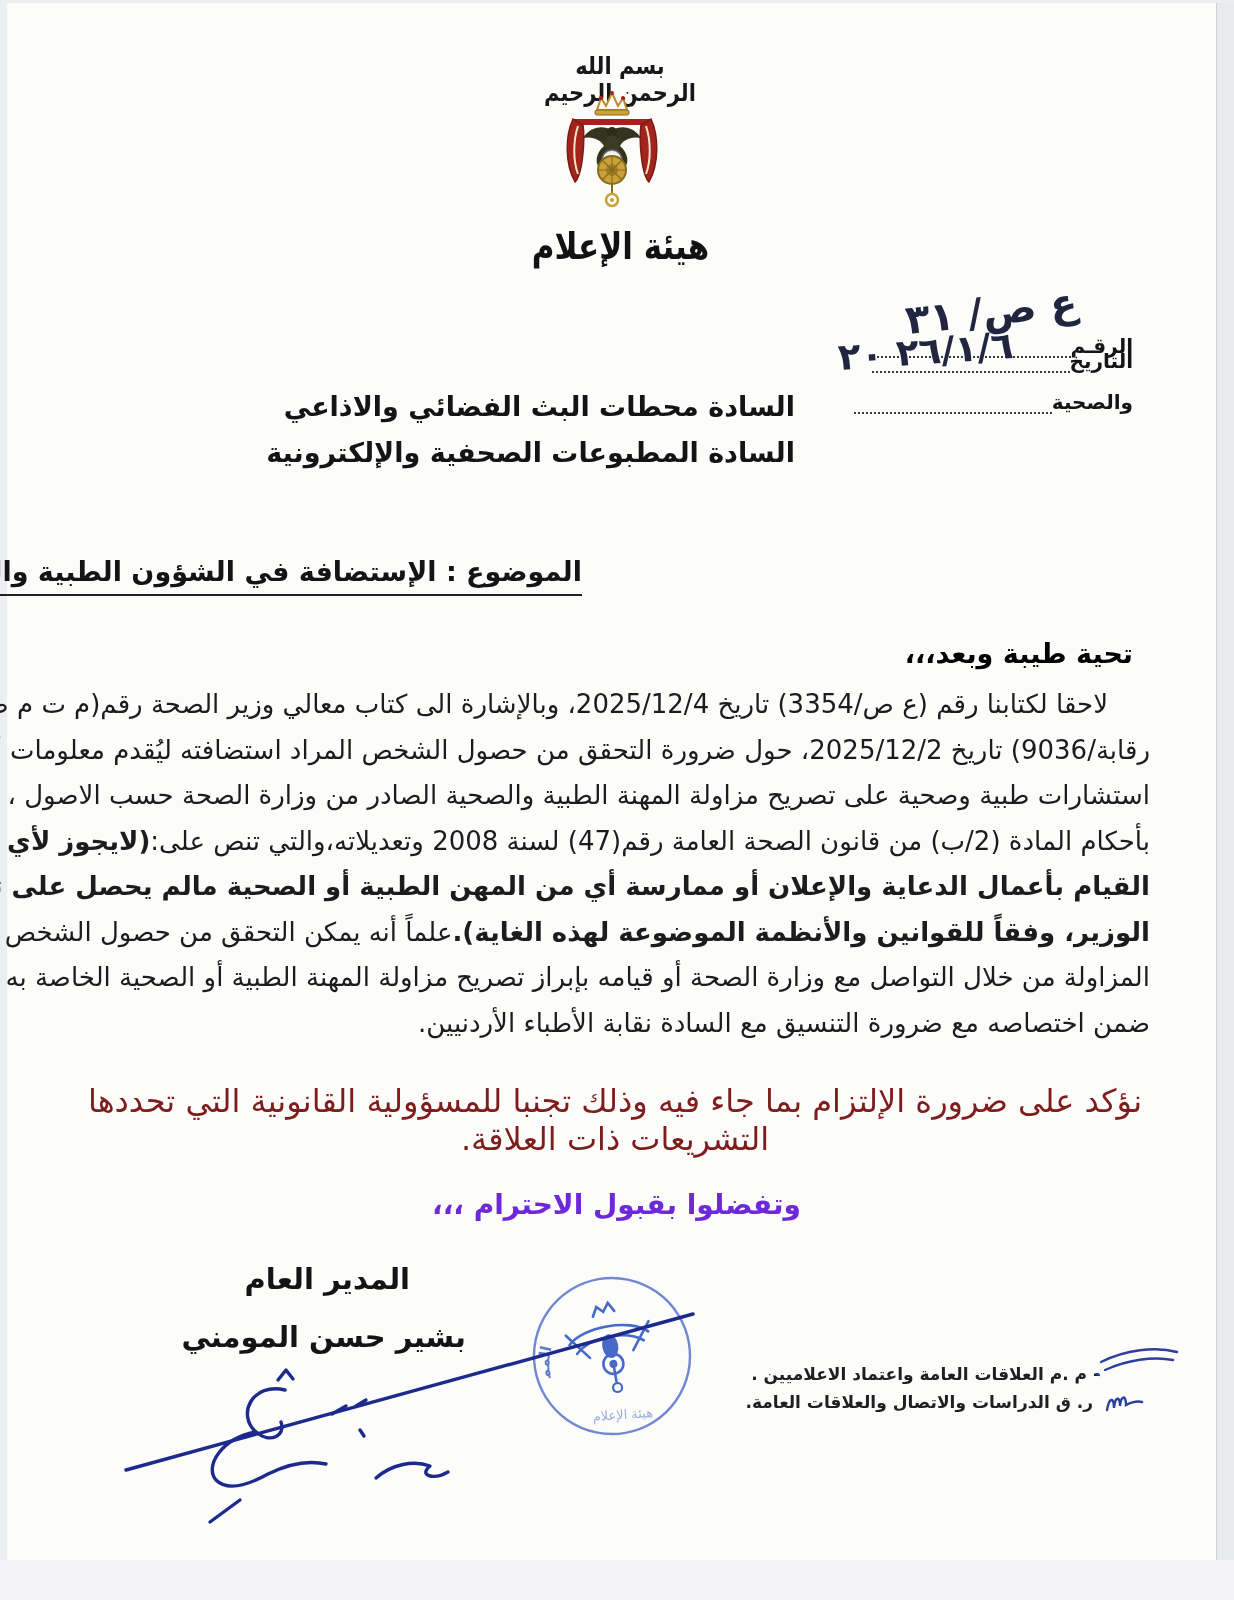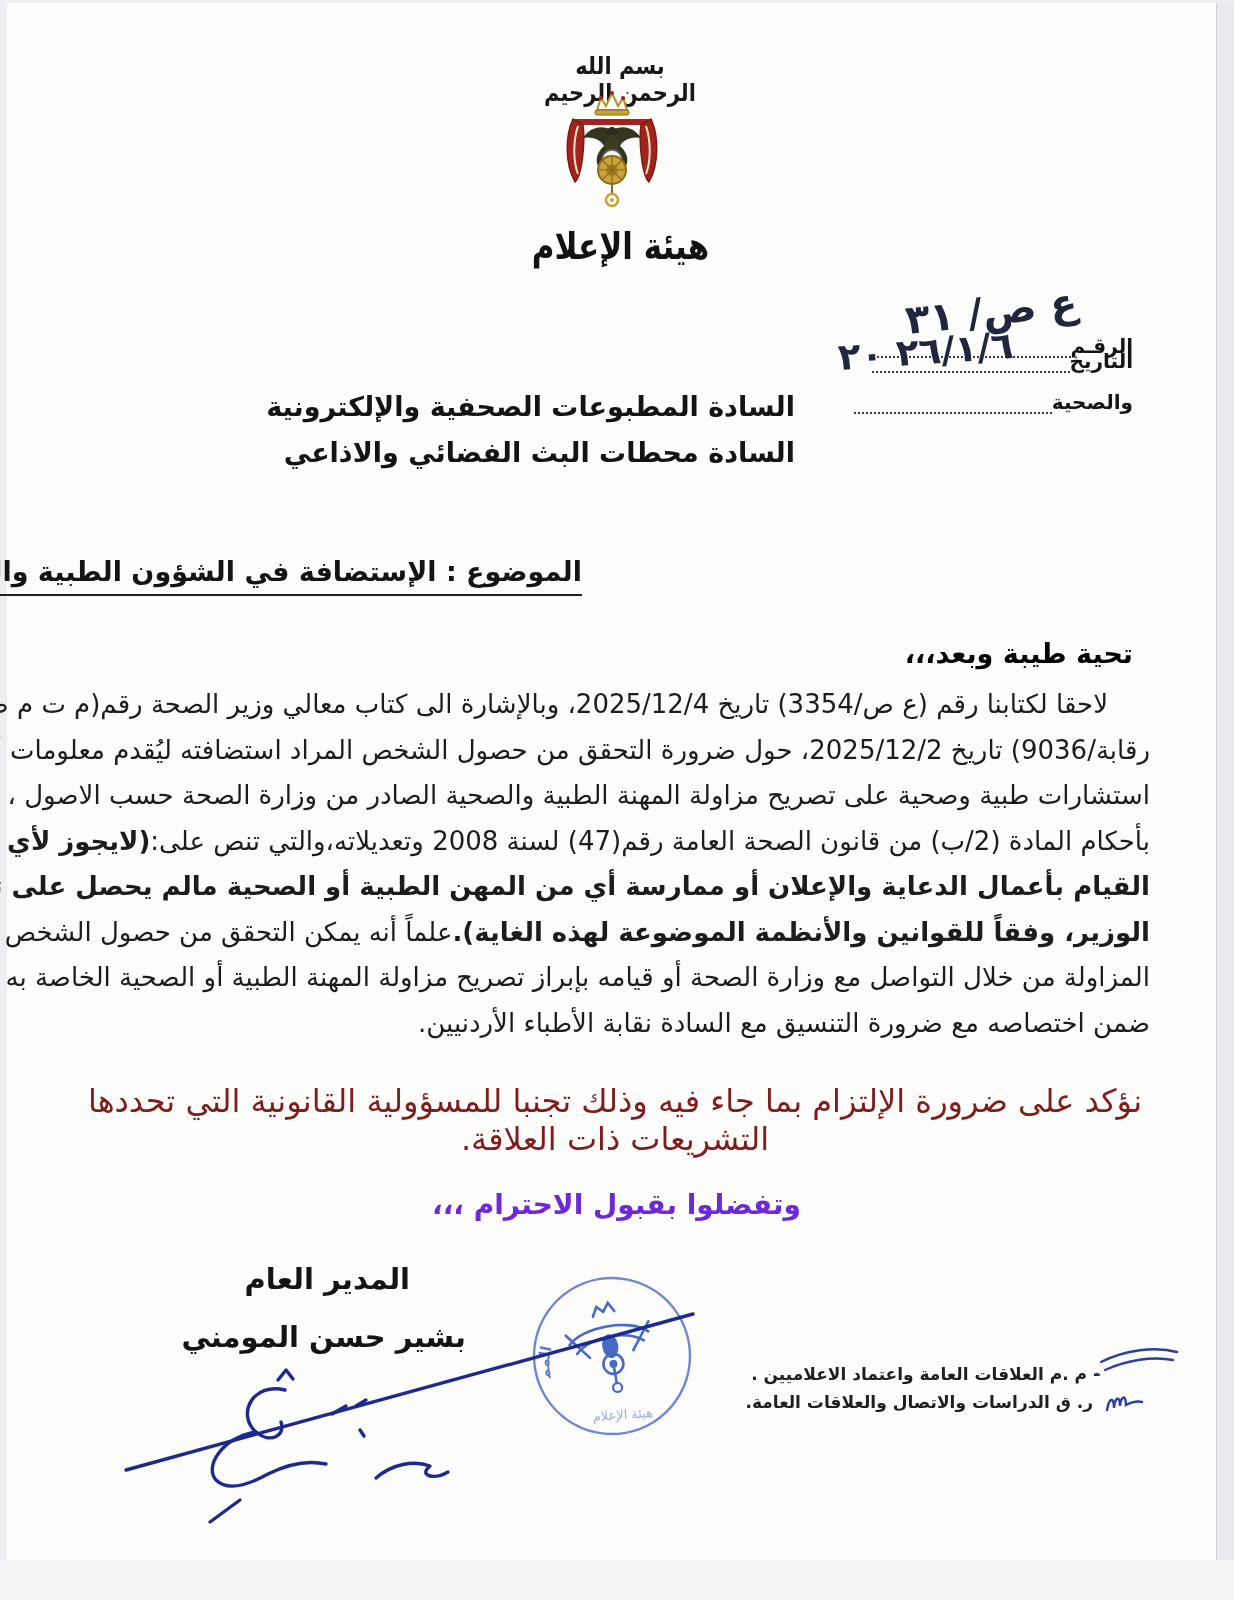--- a/index.html
+++ b/index.html
@@ -119,22 +119,22 @@
     <span class="dots"></span>
   </div>
   <div class="ref-row ref-agree">
     <span>والصحية</span>
     <span class="dots"></span>
   </div>
   <div class="hand hand-num">ع ص/ ٣١</div>
   <div class="hand hand-date">٢٠ ٢٦/١/٦</div>
 
   <div class="addr">
+    <div>السادة محطات البث الفضائي والاذاعي</div>
     <div>السادة المطبوعات الصحفية والإلكترونية</div>
-    <div>السادة محطات البث الفضائي والاذاعي</div>
   </div>
 
   <div class="subject-wrap">
     <span class="subject" style="position:static;">الموضوع : الإستضافة في الشؤون الطبية والصحية</span>
   </div>
 
   <div class="greeting">تحية طيبة وبعد،،،</div>
 
   <div class="body1">
     <div class="bline first">لاحقا لكتابنا رقم (ع ص/3354) تاريخ 2025/12/4، وبالإشارة الى كتاب معالي وزير الصحة رقم(م ت م ص/</div>

